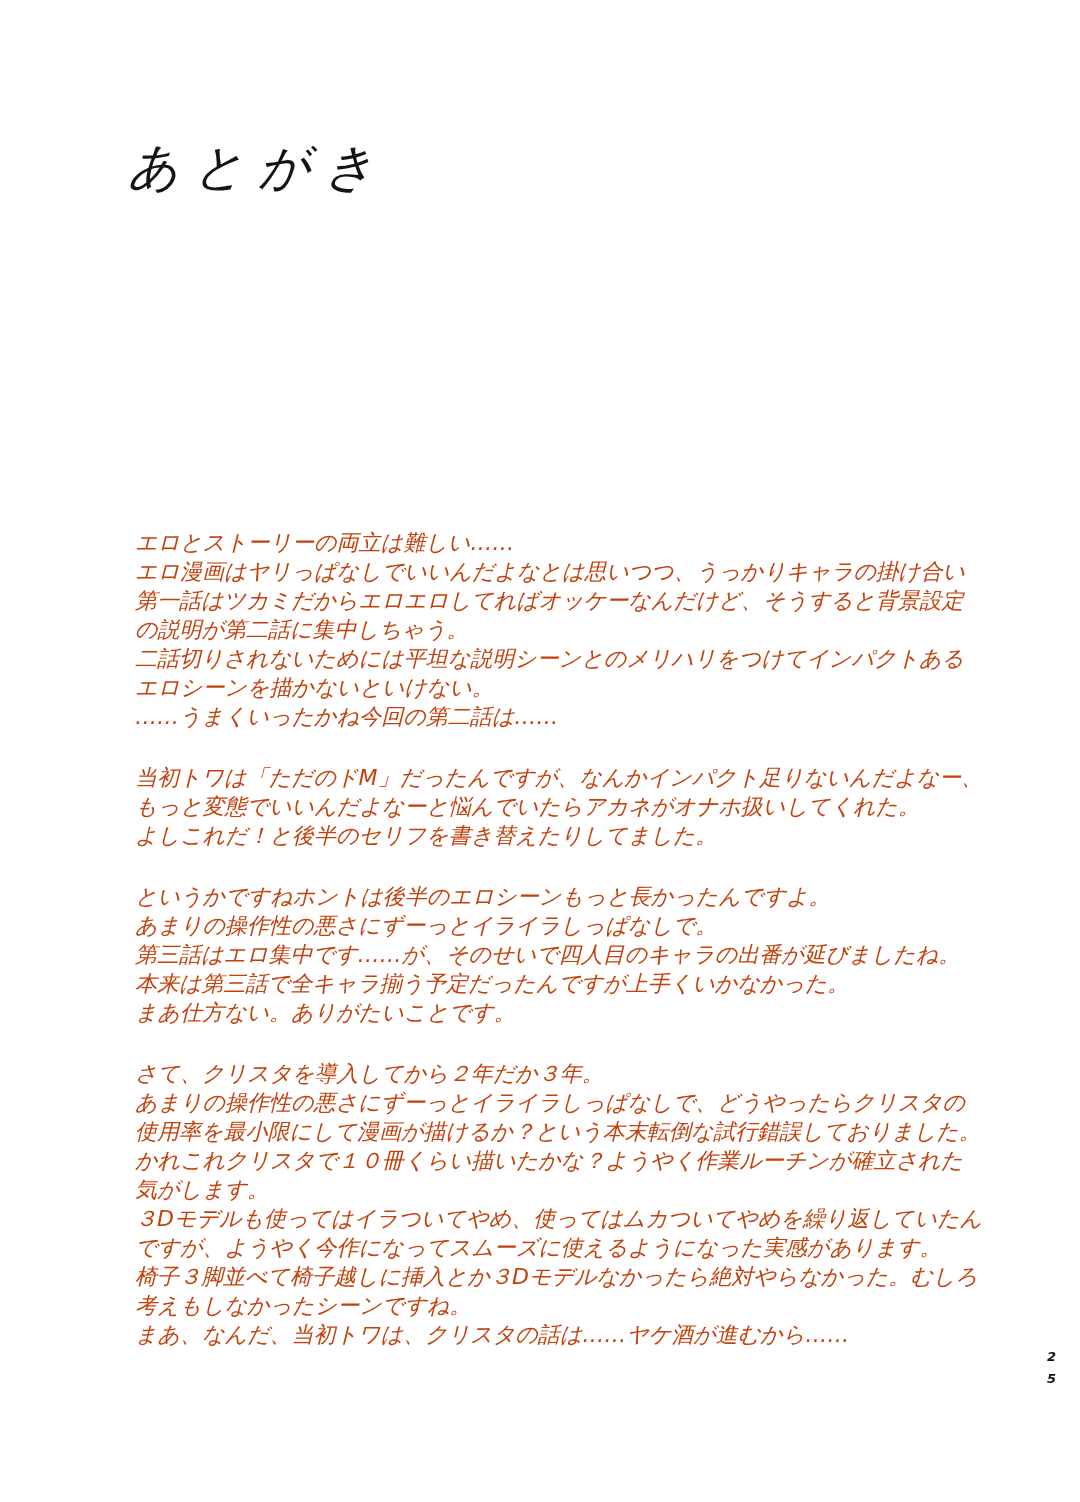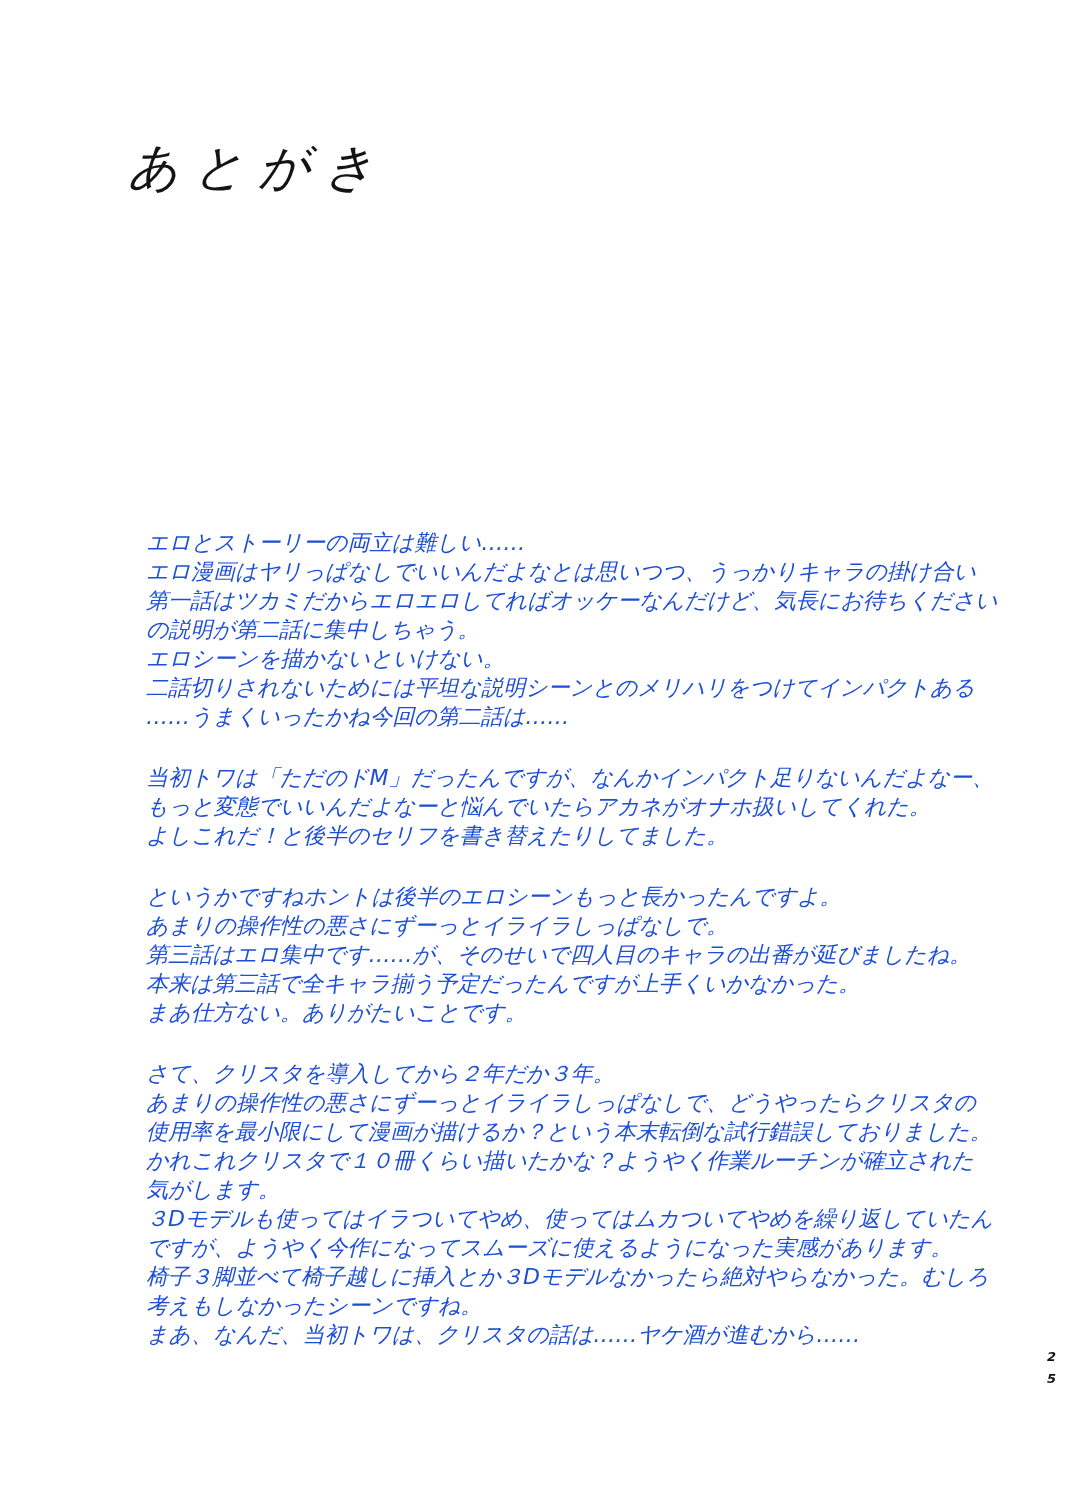--- a/index.html
+++ b/index.html
@@ -22,26 +22,26 @@
     left: 120px;
     top: 126px;
     font-size: 50px;
     font-weight: 400;
     letter-spacing: 14px;
     color: #141414;
     white-space: pre;
   }
   .afterword-body {
     position: absolute;
-    left: 130px;
+    left: 119px;
     top: 512px;
     width: 900px;
     font-size: 22px;
     line-height: 29px;
-    color: #1d4ed8;
+    color: #c2410c;
   }
   .paragraph {
     margin: 0 0 24px 0;
   }
   .line {
     height: 29px;
     white-space: pre;
   }
   .page-number {
     position: absolute;
@@ -60,24 +60,24 @@
 <body>
 
 <div class="page">
 
   <h1 class="page-title">あとがき</h1>
 
   <div class="afterword-body">
       <div class="paragraph">
         <div class="line">エロとストーリーの両立は難しい……</div>
         <div class="line">エロ漫画はヤリっぱなしでいいんだよなとは思いつつ、うっかりキャラの掛け合い</div>
-        <div class="line">第一話はツカミだからエロエロしてればオッケーなんだけど、気長にお待ちください</div>
+        <div class="line">第一話はツカミだからエロエロしてればオッケーなんだけど、そうすると背景設定</div>
         <div class="line">の説明が第二話に集中しちゃう。</div>
+        <div class="line">二話切りされないためには平坦な説明シーンとのメリハリをつけてインパクトある</div>
         <div class="line">エロシーンを描かないといけない。</div>
-        <div class="line">二話切りされないためには平坦な説明シーンとのメリハリをつけてインパクトある</div>
         <div class="line">……うまくいったかね今回の第二話は……</div>
       </div>
       <div class="paragraph">
         <div class="line">当初トワは「ただのドM」だったんですが、なんかインパクト足りないんだよなー、</div>
         <div class="line">もっと変態でいいんだよなーと悩んでいたらアカネがオナホ扱いしてくれた。</div>
         <div class="line">よしこれだ！と後半のセリフを書き替えたりしてました。</div>
       </div>
       <div class="paragraph">
         <div class="line">というかですねホントは後半のエロシーンもっと長かったんですよ。</div>
         <div class="line">あまりの操作性の悪さにずーっとイライラしっぱなしで。</div>

